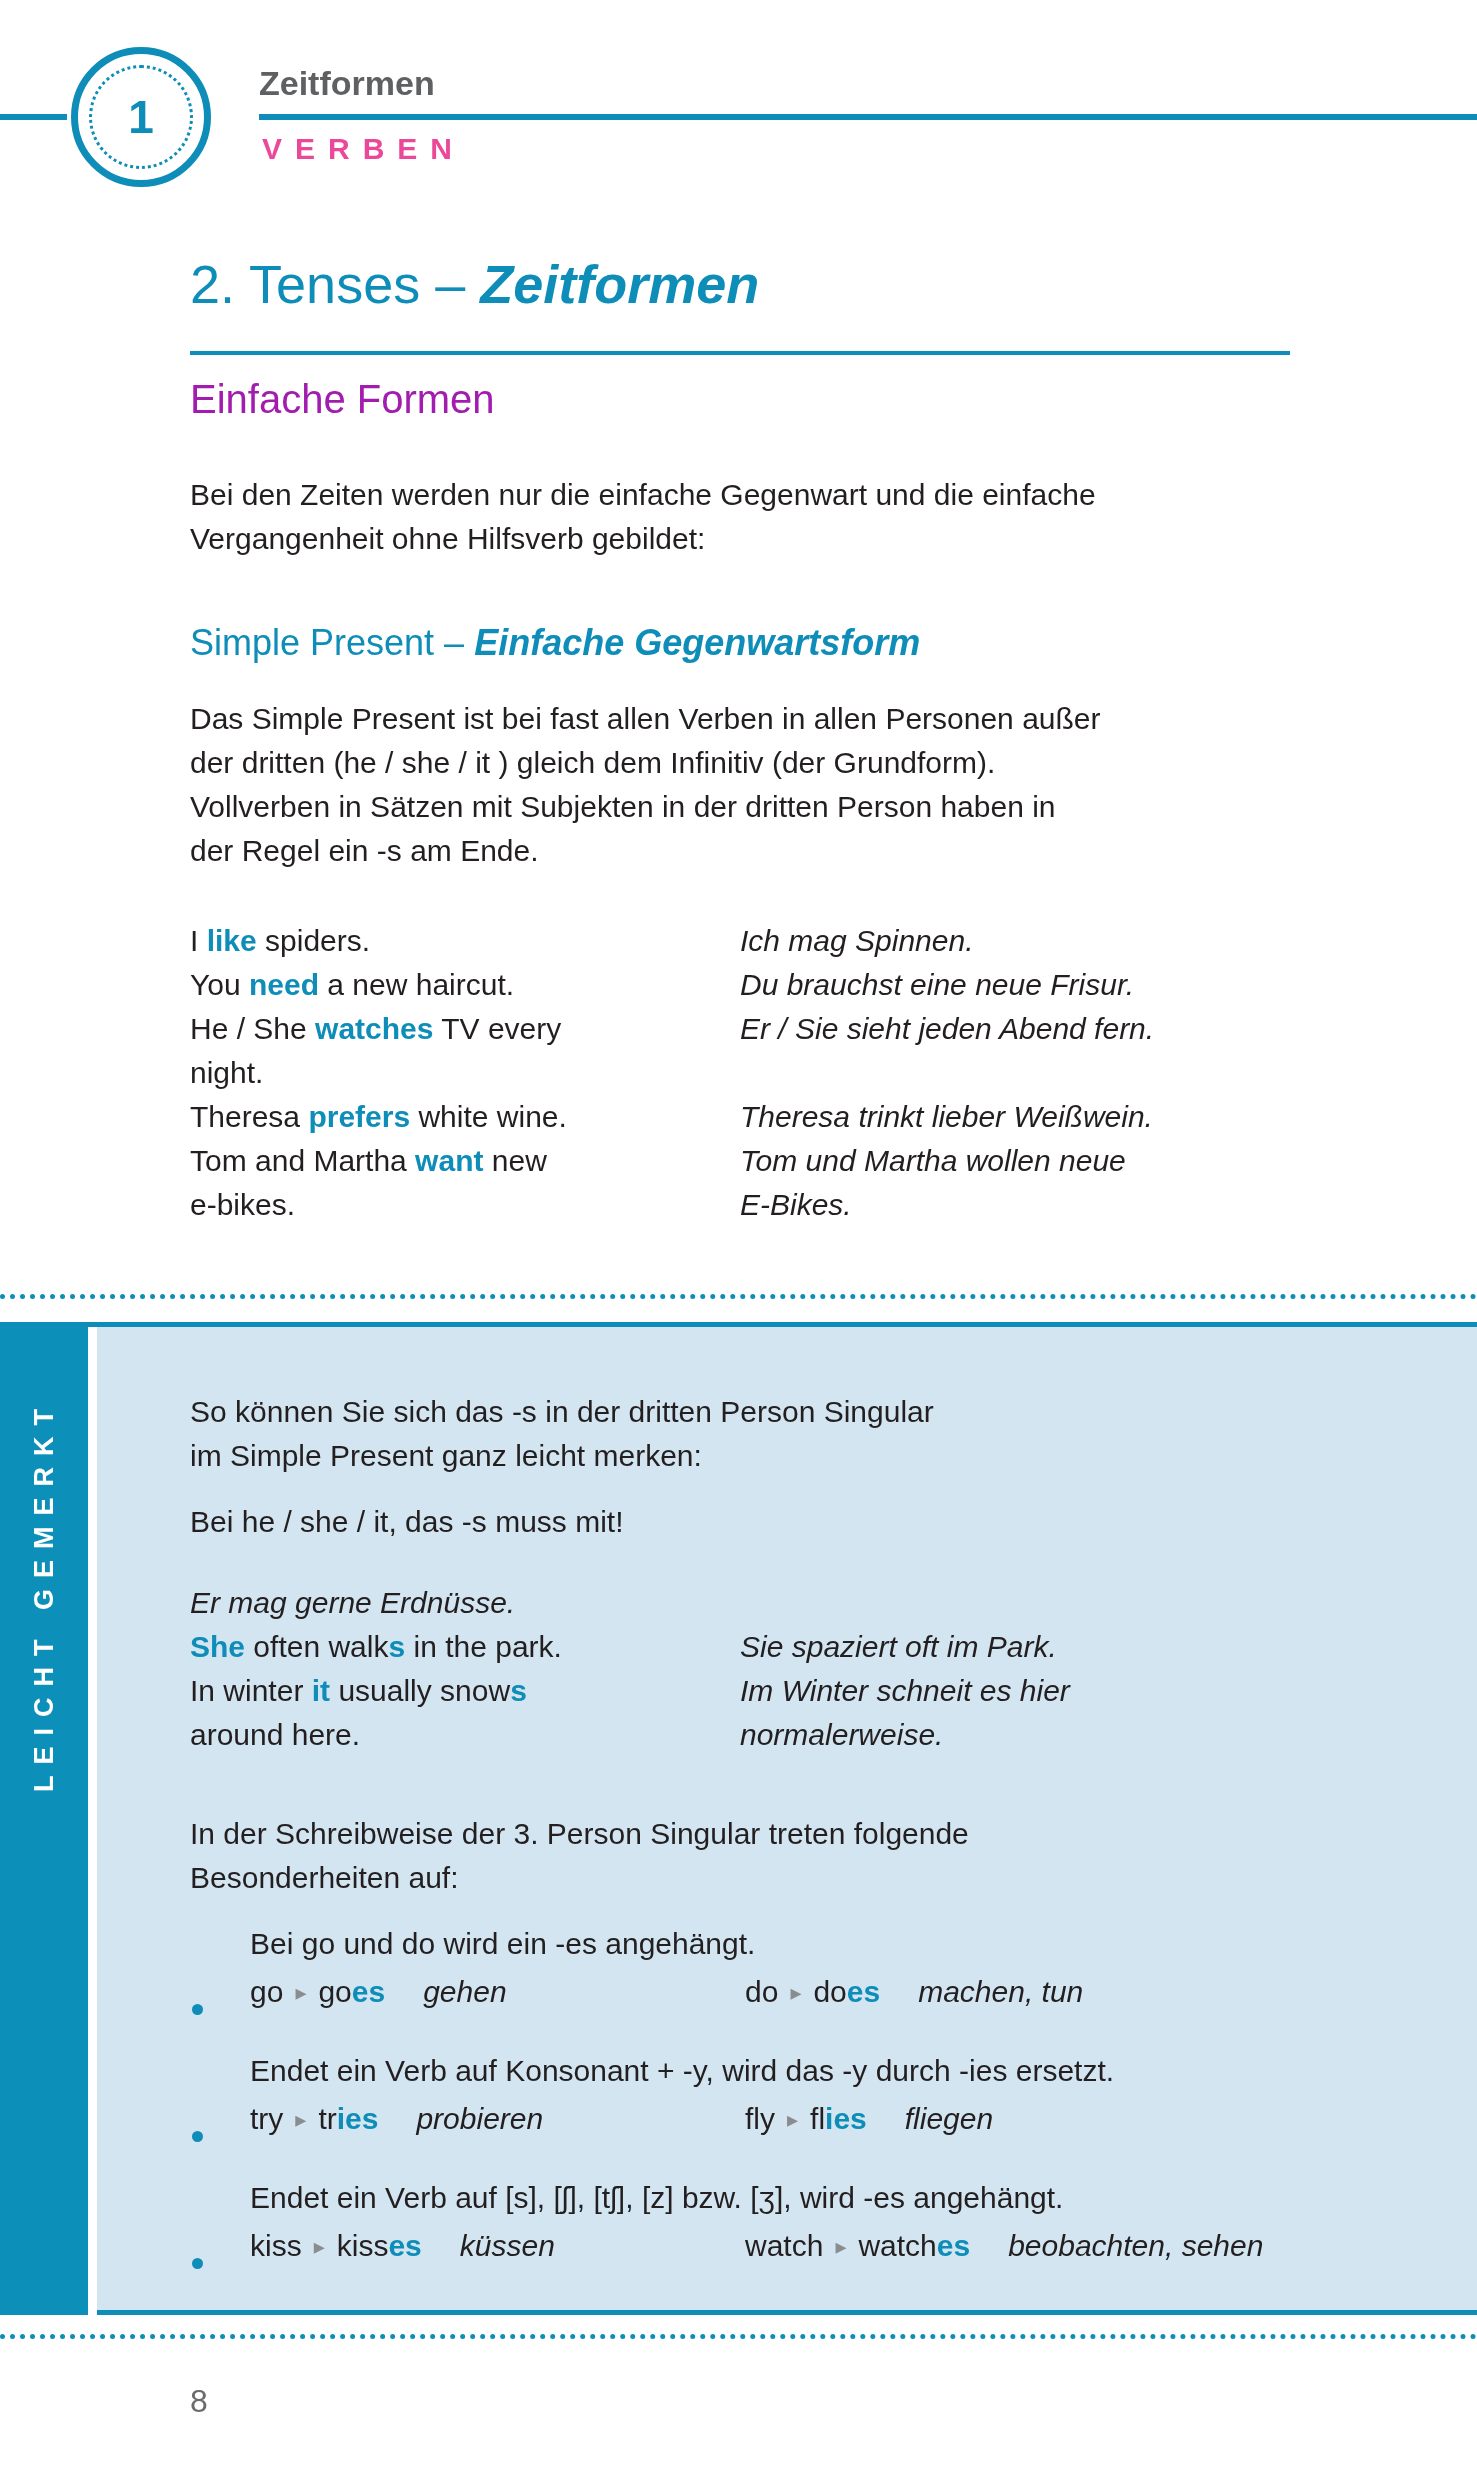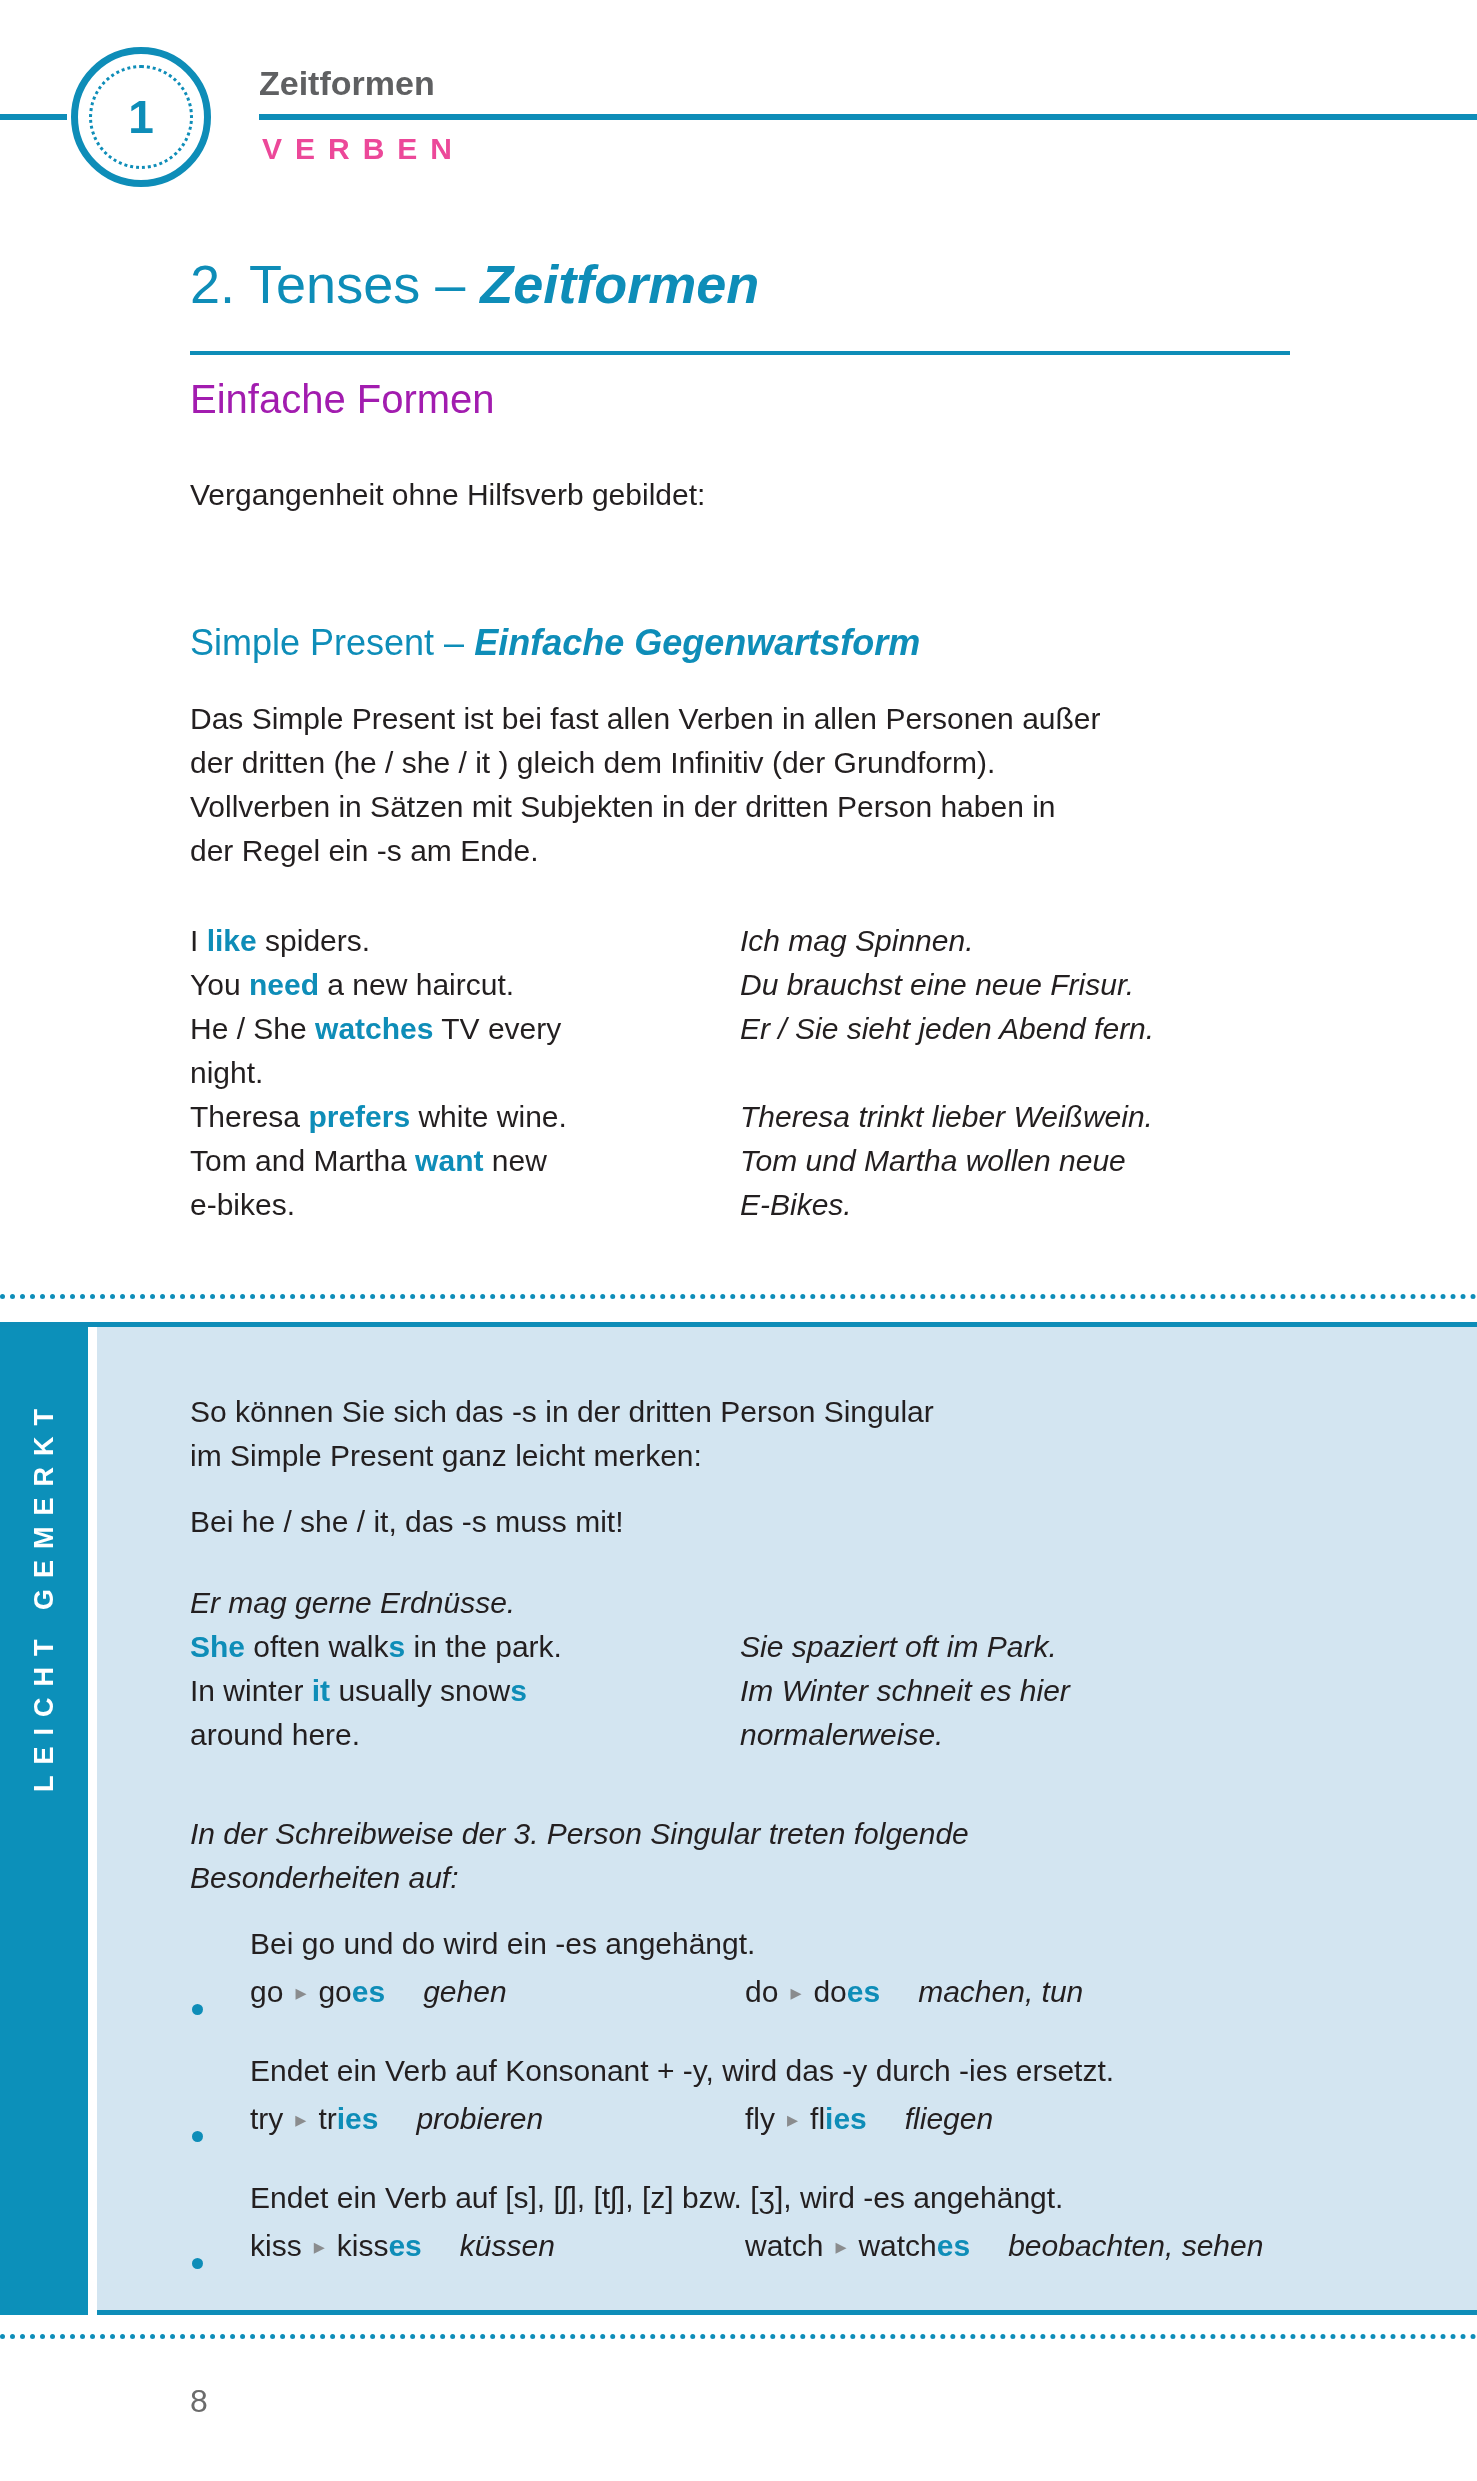--- a/index.html
+++ b/index.html
@@ -53,21 +53,21 @@
   .box-bottom{position:absolute;left:97px;right:0;bottom:0;height:5px;background:#0e8db8;}
   .box-side{position:absolute;left:0;top:0;bottom:0;width:88px;background:#0c90ba;}
   .box-bg{position:absolute;left:97px;right:0;top:5px;bottom:5px;background:#d3e5f1;}
   .side-label-wrap{position:absolute;left:0;top:28px;width:88px;height:490px;
                    display:flex;align-items:center;justify-content:center;}
   .side-label{writing-mode:vertical-rl;transform:rotate(180deg);color:#ffffff;
               font-weight:700;font-size:27px;letter-spacing:11px;white-space:nowrap;}
   .p-box1{left:190px;top:68px;}
   .p-box2{left:190px;top:178px;}
   .ex-box{left:190px;top:259px;}
-  .p-box3{left:190px;top:490px;font-style:italic;}
+  .p-box3{left:190px;top:490px;}
   .bullets{left:190px;top:600px;right:60px;font-size:30px;}
   .bullet{display:flex;margin-bottom:34px;align-items:flex-end;}
   .bullet-dot{flex:none;width:11px;height:11px;border-radius:50%;background:#0e8db8;margin:17px 0 0 2px;}
   .bullet-body{margin-left:47px;}
   .pair-row{display:flex;line-height:44px;margin-top:4px;}
   .pair-cell{display:flex;white-space:nowrap;}
   .pair-cell-l{width:495px;}
   .gloss{font-style:italic;margin-left:38px;}
 
   
@@ -87,20 +87,21 @@
 <div class="abs hdr-sub">VERBEN</div>
 
 <h1 class="abs h1" style="margin:0">
     <div class="ln"><span class="sg-b">2. Tenses – </span><span class="sg-bi">Zeitformen</span></div>
   </h1>
 <div class="abs h1-rule"></div>
 <h2 class="abs h2" style="margin:0">
     <div class="ln"><span class="sg-b">Einfache Formen</span></div>
   </h2>
 <div class="abs para p-intro">
+    <div class="ln"><span class="sg-r">Bei den Zeiten werden nur die einfache Gegenwart und die einfache</span></div>
     <div class="ln"><span class="sg-r">Vergangenheit ohne Hilfsverb gebildet:</span></div>
   </div>
 <h3 class="abs h3" style="margin:0">
     <div class="ln"><span class="sg-b">Simple Present – </span><span class="sg-bi">Einfache Gegenwartsform</span></div>
   </h3>
 <div class="abs para p-spbody">
     <div class="ln"><span class="sg-r">Das Simple Present ist bei fast allen Verben in allen Personen außer</span></div>
     <div class="ln"><span class="sg-r">der dritten (</span><span class="sg-b">he / she / it</span><span class="sg-r"> ) gleich dem Infinitiv (der Grundform).</span></div>
     <div class="ln"><span class="sg-r">Vollverben in Sätzen mit Subjekten in der dritten Person haben in</span></div>
     <div class="ln"><span class="sg-r">der Regel ein </span><span class="sg-b">-s</span><span class="sg-r"> am Ende.</span></div>

